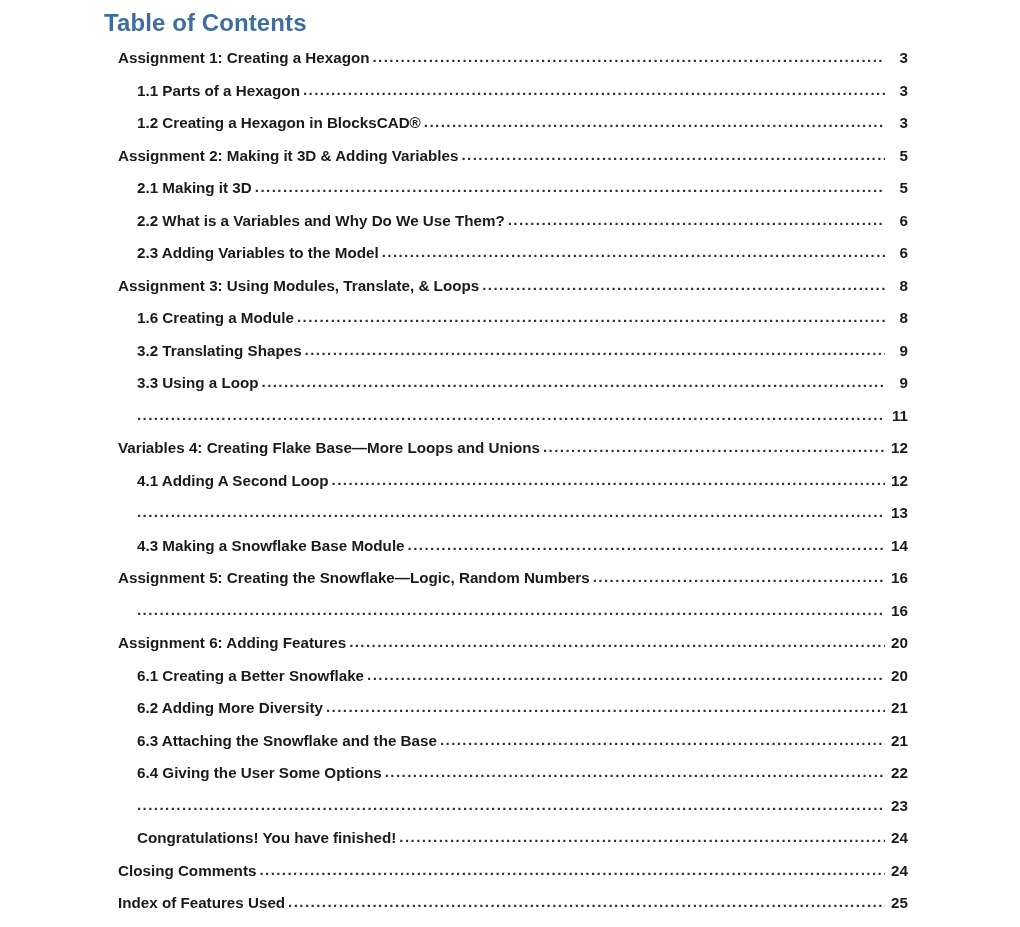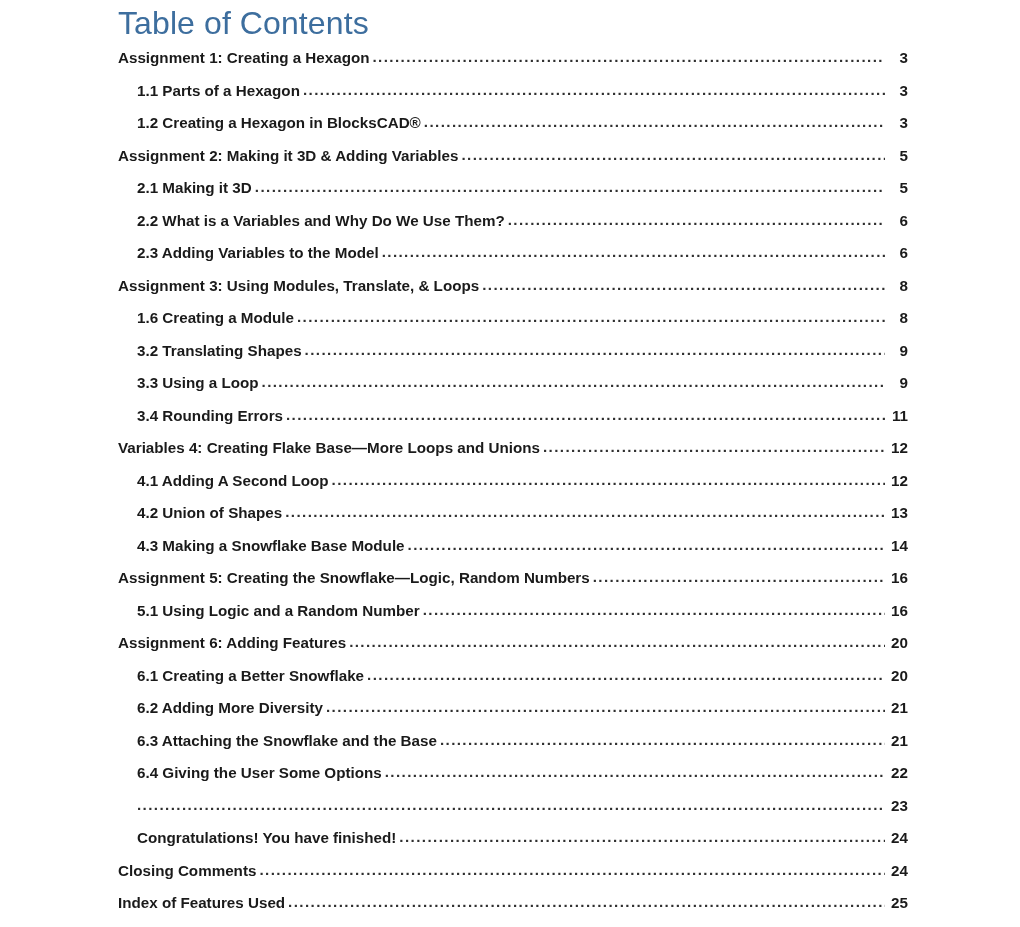--- a/index.html
+++ b/index.html
@@ -16,24 +16,24 @@
   }
   .page {
     position: relative;
     width: 1020px;
     height: 927px;
     box-sizing: border-box;
     padding: 0;
   }
   .toc-title {
     position: absolute;
-    left: 118px;
+    left: 104px;
     top: 8px;
-    font-size: 32px;
-    font-weight: 400;
+    font-size: 24px;
+    font-weight: 700;
     color: #3d6e9e;
     letter-spacing: 0.1px;
     line-height: 30px;
   }
   .toc-list {
     position: absolute;
     left: 118px;
     top: 42px;
     width: 790px;
   }
@@ -131,51 +131,48 @@
         <span class="entry-text">3.2 Translating Shapes</span>
         <span class="leader">...............................................................................................................................................................</span>
         <span class="page-num">9</span>
       </div>
       <div class="toc-entry level-2">
         <span class="entry-text">3.3 Using a Loop</span>
         <span class="leader">...............................................................................................................................................................</span>
         <span class="page-num">9</span>
       </div>
       <div class="toc-entry level-2">
-        <span class="entry-text">3.4 Rounding Errors</span>
         <span class="leader">...............................................................................................................................................................</span>
         <span class="page-num">11</span>
       </div>
       <div class="toc-entry level-1">
         <span class="entry-text">Variables 4: Creating Flake Base—More Loops and Unions</span>
         <span class="leader">...............................................................................................................................................................</span>
         <span class="page-num">12</span>
       </div>
       <div class="toc-entry level-2">
         <span class="entry-text">4.1 Adding A Second Loop</span>
         <span class="leader">...............................................................................................................................................................</span>
         <span class="page-num">12</span>
       </div>
       <div class="toc-entry level-2">
-        <span class="entry-text">4.2 Union of Shapes</span>
         <span class="leader">...............................................................................................................................................................</span>
         <span class="page-num">13</span>
       </div>
       <div class="toc-entry level-2">
         <span class="entry-text">4.3 Making a Snowflake Base Module</span>
         <span class="leader">...............................................................................................................................................................</span>
         <span class="page-num">14</span>
       </div>
       <div class="toc-entry level-1">
         <span class="entry-text">Assignment 5: Creating the Snowflake—Logic, Random Numbers</span>
         <span class="leader">...............................................................................................................................................................</span>
         <span class="page-num">16</span>
       </div>
       <div class="toc-entry level-2">
-        <span class="entry-text">5.1 Using Logic and a Random Number</span>
         <span class="leader">...............................................................................................................................................................</span>
         <span class="page-num">16</span>
       </div>
       <div class="toc-entry level-1">
         <span class="entry-text">Assignment 6: Adding Features</span>
         <span class="leader">...............................................................................................................................................................</span>
         <span class="page-num">20</span>
       </div>
       <div class="toc-entry level-2">
         <span class="entry-text">6.1 Creating a Better Snowflake</span>

